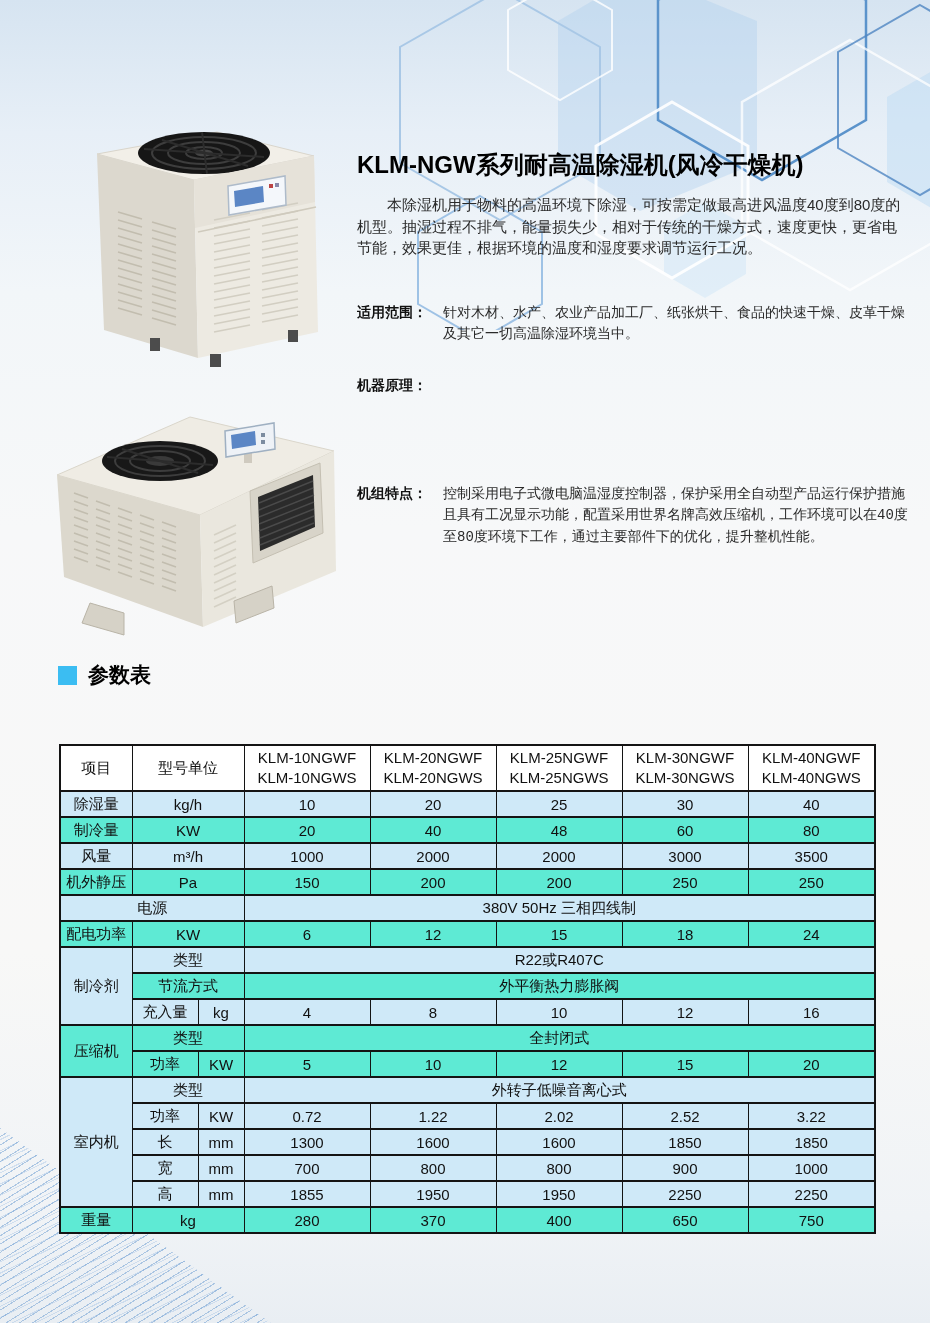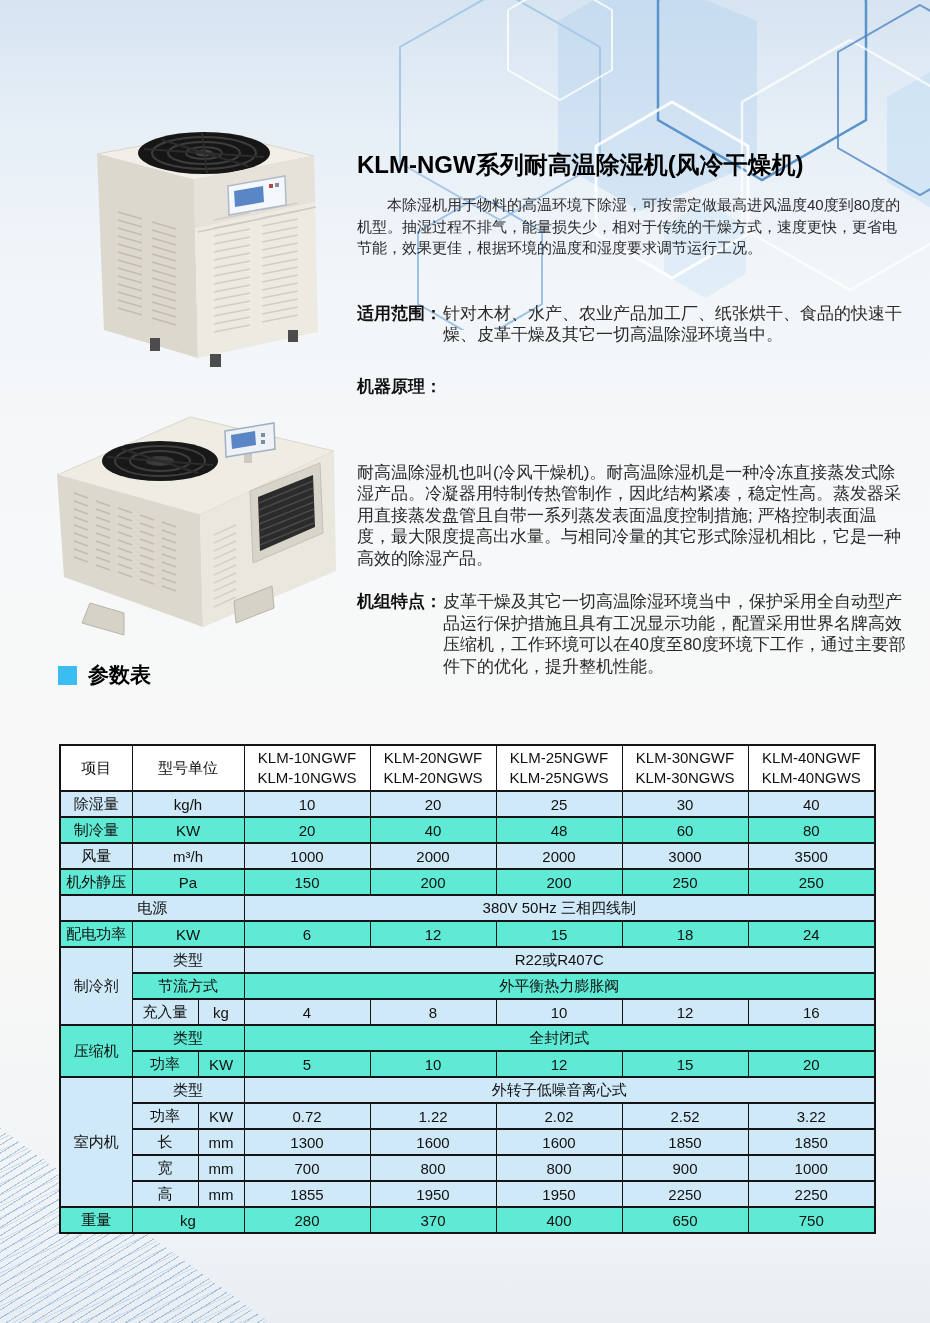--- a/index.html
+++ b/index.html
@@ -15,21 +15,21 @@
       repeating-linear-gradient(154deg, rgba(140,180,225,.32) 0 1px, transparent 1px 10px);
     clip-path:polygon(0 0,0 100%,95% 100%);}
   
   .photo{position:absolute;}
   .photo1{left:52px;top:92px;}
   .photo2{left:22px;top:375px;}
   
   .rightcol{position:absolute;left:357px;top:150px;width:552px;color:#222;}
   .title{font-size:24px;font-weight:700;color:#000;line-height:30px;letter-spacing:0px;}
   .intro{margin-top:14px;font-size:15px;line-height:21.5px;text-indent:2em;color:#2a2a2a;}
-  .sec{display:flex;font-size:17px;line-height:21.5px;color:#2a2a2a;}
+  .sec{display:flex;font-size:14px;line-height:21.5px;color:#2a2a2a;font-family:Liberation Mono, monospace;}
   .sec1{margin-top:44px;} .sec2{margin-top:30px;flex-direction:column;} .sec3{margin-top:22px;}
   .sec .lab{flex:0 0 86px;font-weight:700;color:#111;}
   .sec .txt{flex:1;}
   
   .params-head{position:absolute;left:58px;top:661px;display:flex;align-items:center;}
   .sq{width:19px;height:19px;background:#3bbdf2;margin-right:11px;}
   .ph-txt{font-size:21px;font-weight:700;color:#000;text-align:center;}
   
   .tblwrap{position:absolute;left:59px;top:700px;margin-top:44px;}
   table.spec{border-collapse:collapse;table-layout:fixed;width:815px;background:#fff;
@@ -130,25 +130,24 @@
 
   <div class="rightcol">
     <div class="title">KLM-NGW系列耐高温除湿机(风冷干燥机)</div>
     <div class="intro">本除湿机用于物料的高温环境下除湿，可按需定做最高进风温度40度到80度的机型。抽湿过程不排气，能量损失少，相对于传统的干燥方式，速度更快，更省电节能，效果更佳，根据环境的温度和湿度要求调节运行工况。</div>
     <div class="sec sec1">
       <div class="lab">适用范围：</div>
       <div class="txt">针对木材、水产、农业产品加工厂、纸张烘干、食品的快速干燥、皮革干燥及其它一切高温除湿环境当中。</div>
     </div>
     <div class="sec sec2">
       <div class="lab">机器原理：</div>
-      <div class="txt">耐高温除湿机也叫(冷风干燥机)。耐高温除湿机是一种冷冻直接蒸发式除湿产品。冷凝器用特制传热管制作，因此结构紧凑，稳定性高。蒸发器采用直接蒸发盘管且自带一系列蒸发表面温度控制措施; 严格控制表面温度，最大限度提高出水量。与相同冷量的其它形式除湿机相比，它是一种高效的除湿产品。</div>
     </div>
     <div class="sec sec3">
       <div class="lab">机组特点：</div>
-      <div class="txt">皮革干燥及其它一切高温除湿环境当中，保护采用全自动型产品运行保护措施且具有工况显示功能，配置采用世界名牌高效压缩机，工作环境可以在40度至80度环境下工作，通过主要部件下的优化，提升整机性能。</div>
+      <div class="txt">控制采用电子式微电脑温湿度控制器，保护采用全自动型产品运行保护措施且具有工况显示功能，配置采用世界名牌高效压缩机，工作环境可以在40度至80度环境下工作，通过主要部件下的优化，提升整机性能。</div>
     </div>
   </div>
 
   <div class="params-head">
     <div class="sq"></div>
     <div class="ph-txt">参数表</div>
   </div>
 
   <div class="tblwrap">
     <table class="spec">

